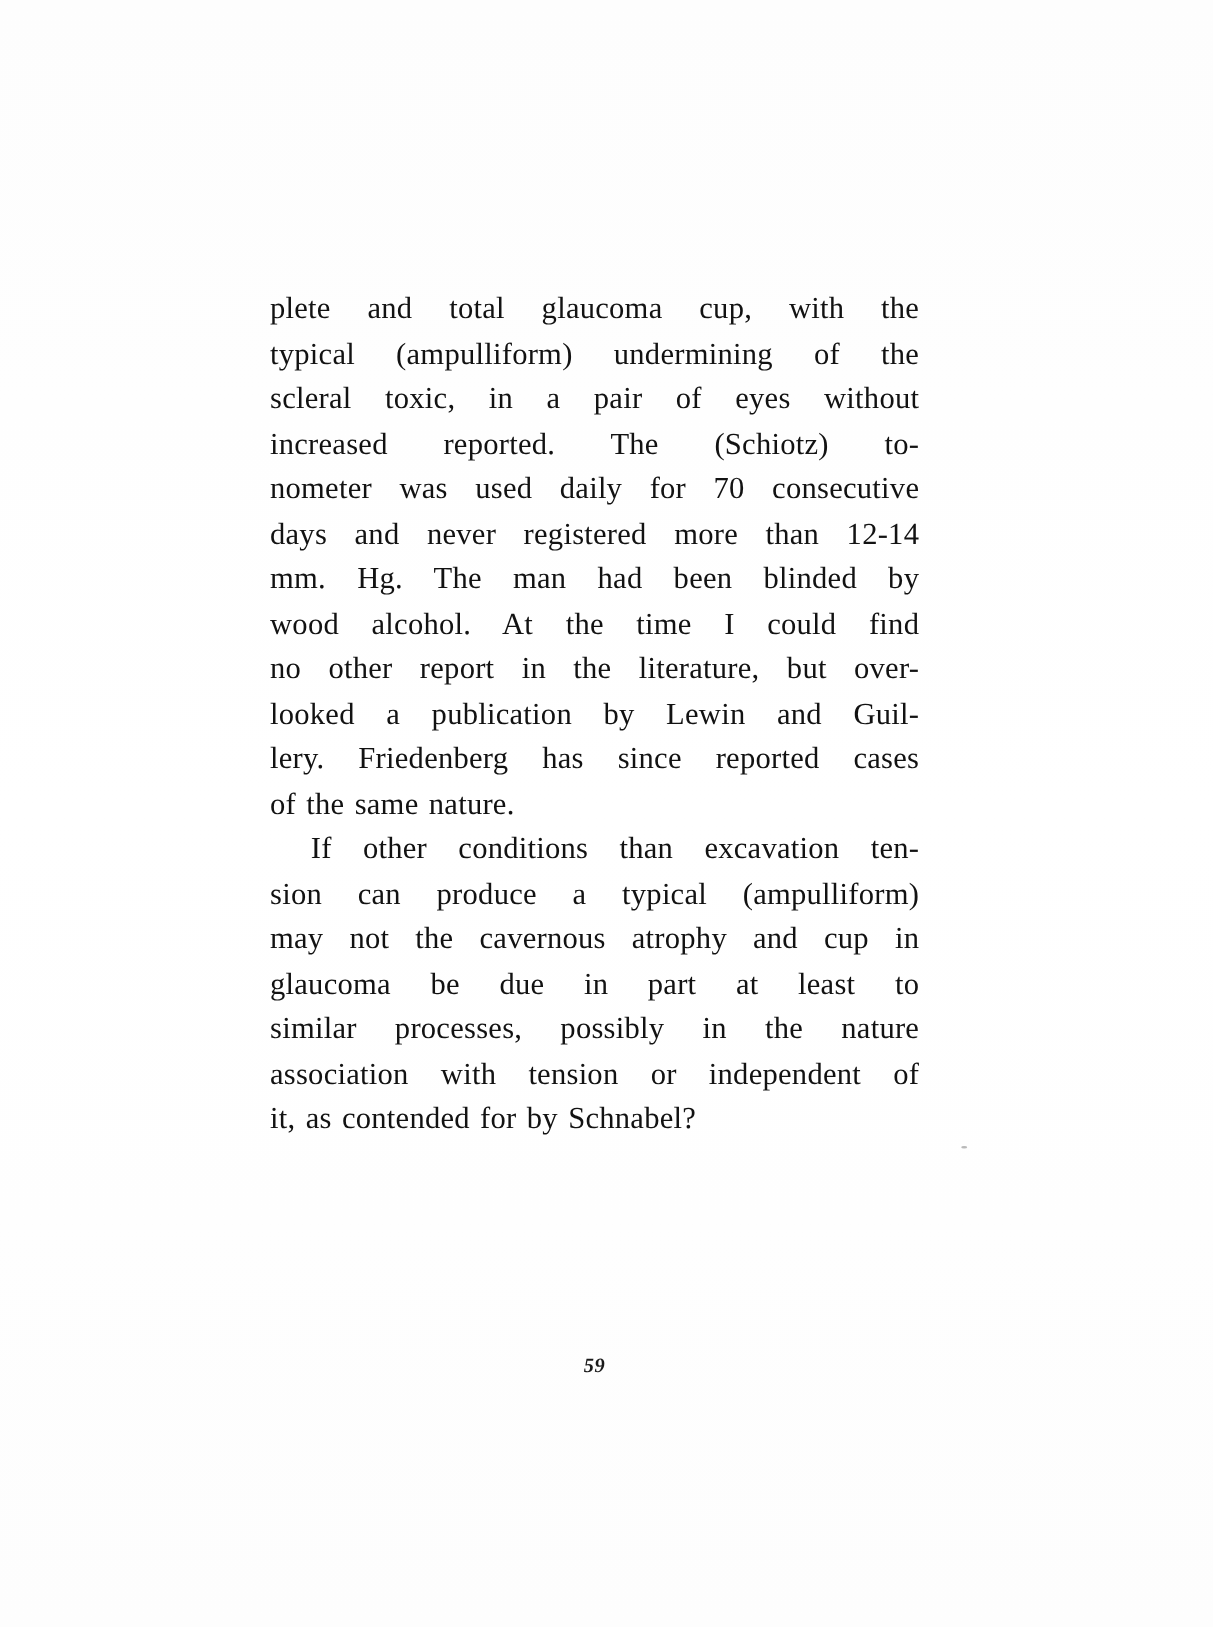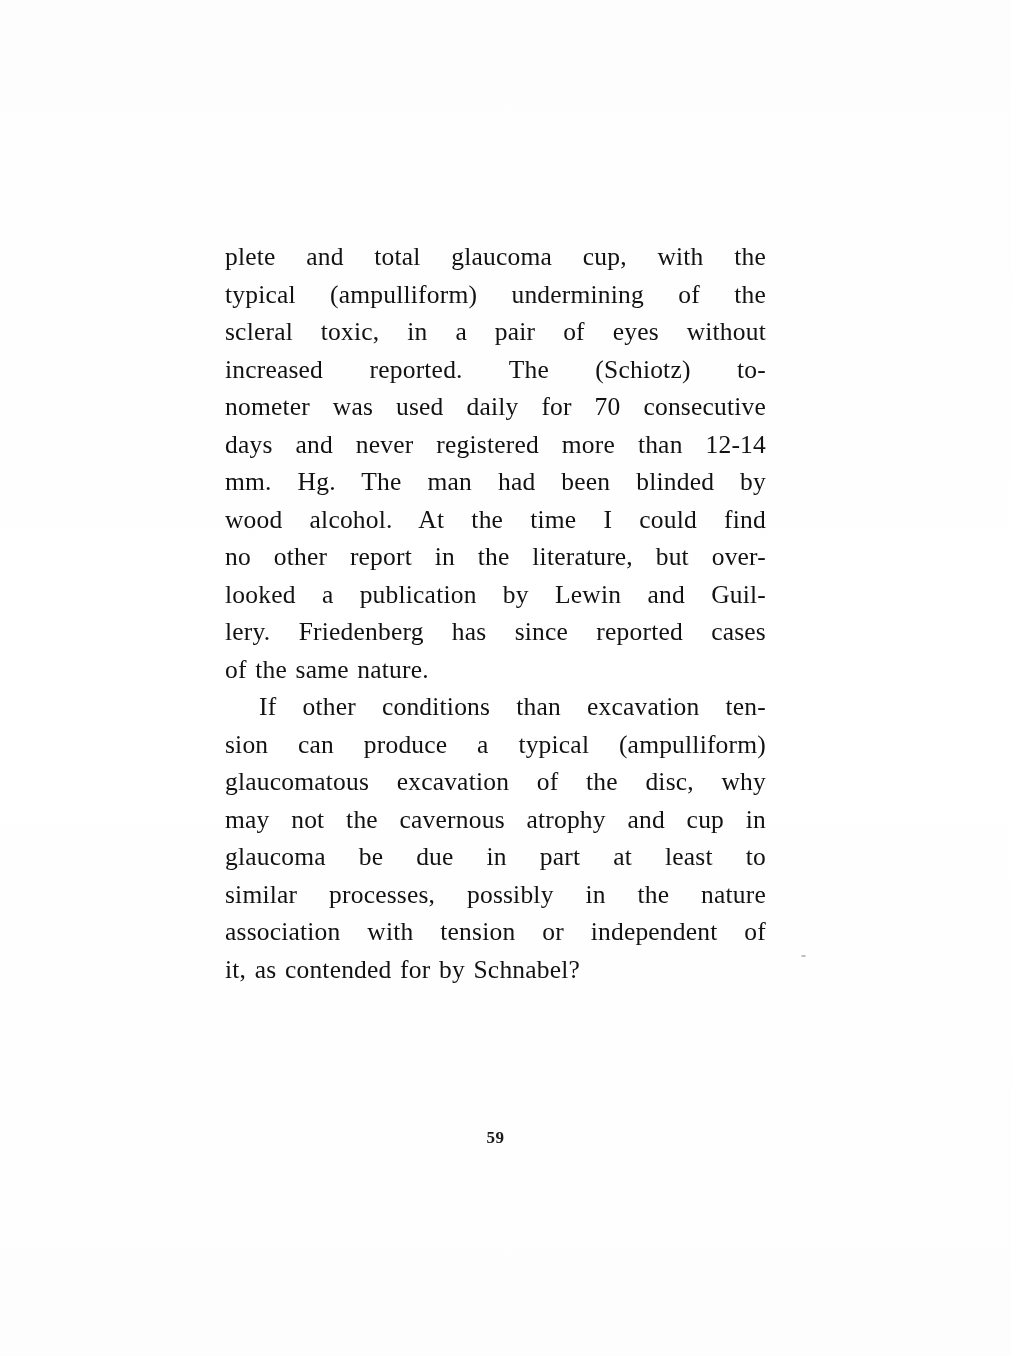--- a/index.html
+++ b/index.html
@@ -51,20 +51,21 @@
   .page-number {
     position: absolute;
     left: 225px;
     width: 541px;
     top: 1128px;
     text-align: center;
     font-size: 17px;
     font-weight: bold;
     letter-spacing: 0.5px;
     color: #1a1a1a;
+    font-style: italic;
   }
   .scan-speck {
     position: absolute;
     left: 801px;
     top: 955px;
     width: 5px;
     height: 2px;
     border-radius: 50%;
     background: #b9b9b9;
   }
@@ -87,21 +88,20 @@
       <span class="line">wood alcohol. At the time I could find</span>
       <span class="line">no other report in the literature, but over-</span>
       <span class="line">looked a publication by Lewin and Guil-</span>
       <span class="line">lery. Friedenberg has since reported cases</span>
       <span class="line no-justify">of the same nature.</span>
     </p>
 
     <p class="para">
       <span class="line indent">If other conditions than excavation ten-</span>
       <span class="line">sion can produce a typical (ampulliform)</span>
-      <span class="line">glaucomatous excavation of the disc, why</span>
       <span class="line">may not the cavernous atrophy and cup in</span>
       <span class="line">glaucoma be due in part at least to</span>
       <span class="line">similar processes, possibly in the nature</span>
       <span class="line">association with tension or independent of</span>
       <span class="line no-justify">it, as contended for by Schnabel?</span>
     </p>
 
   </div>
 
   <div class="page-number">59</div>

